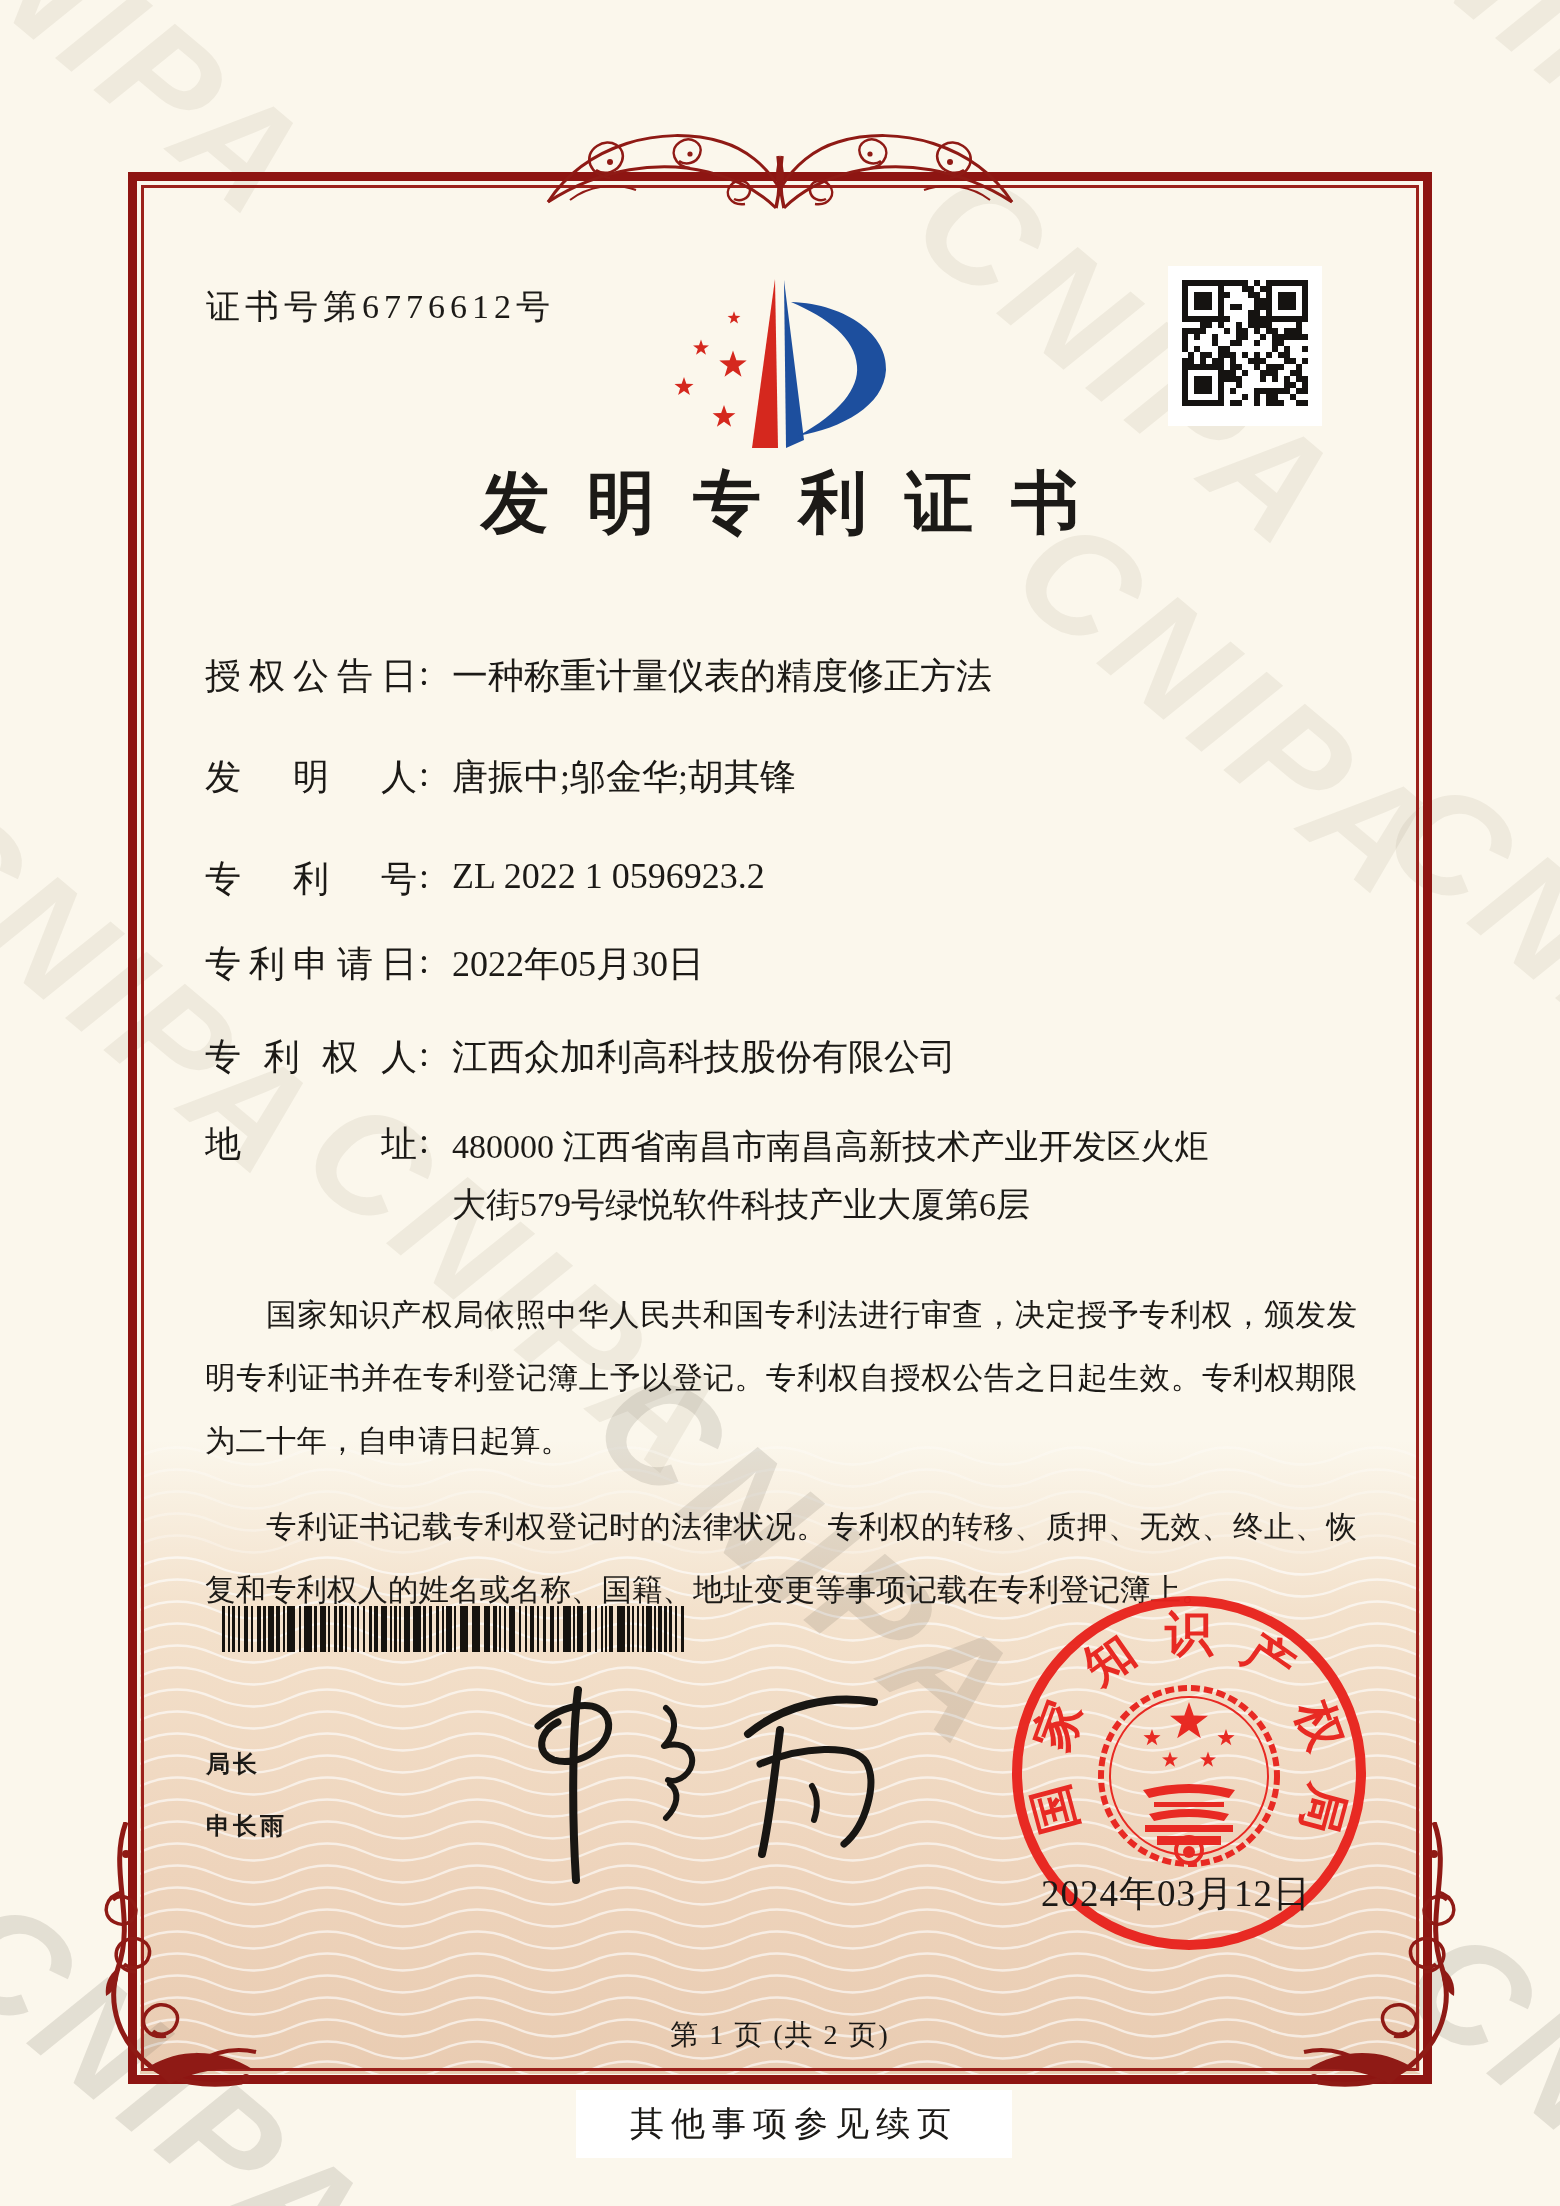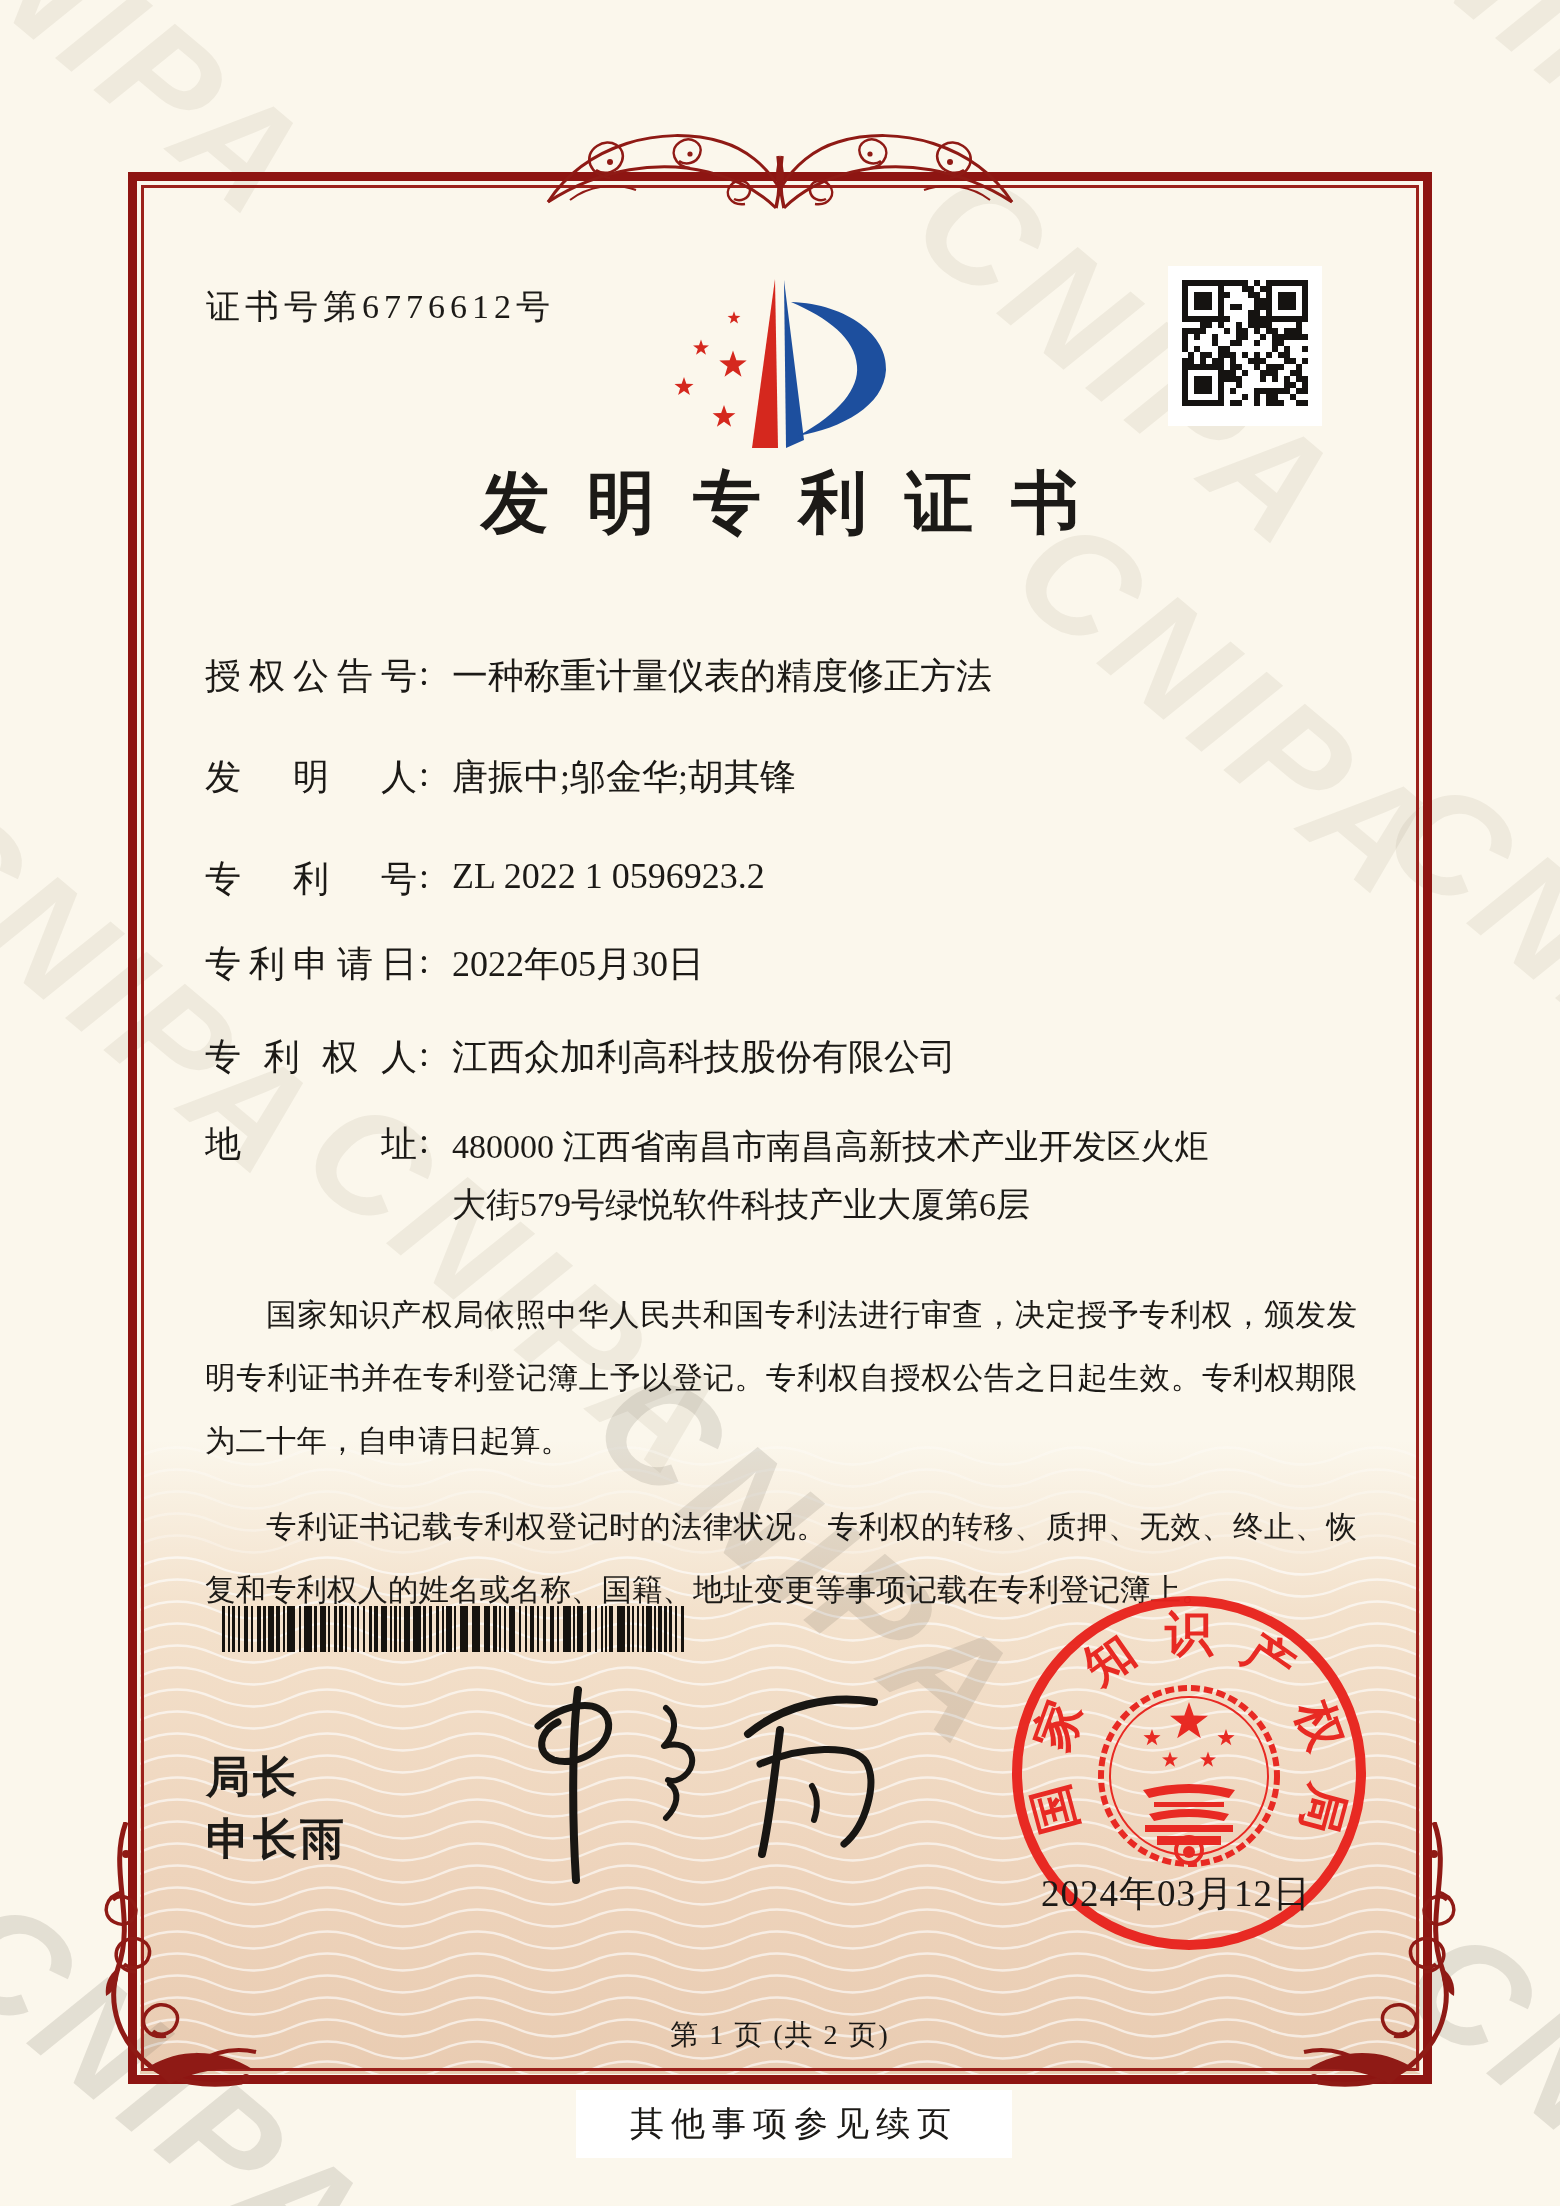--- a/index.html
+++ b/index.html
@@ -33,21 +33,21 @@
   .colon{display:inline-block;margin-left:2px;vertical-align:top;}
   .fvalue{display:inline-block;margin-left:14px;vertical-align:top;}
   .fvalue.addr{white-space:normal;width:788px;font-size:34px;line-height:1.72;margin-top:-2px;}
   .pair2{position:absolute;left:585px;top:0;}
   
   .para{position:absolute;left:205px;width:1152px;font-size:30.5px;line-height:63px;
     text-align:justify;text-indent:2em;}
   
   .barcode{position:absolute;left:220px;top:1606px;width:472px;height:46px;}
   .barcode i{position:absolute;top:0;bottom:0;background:#16130f;}
-  .signer{position:absolute;left:206px;font-size:44px;font-weight:700;
+  .signer{position:absolute;left:206px;font-size:24px;font-weight:700;
     font-family:Liberation Serif, serif;letter-spacing:3px;}
   .signature{position:absolute;left:430px;top:1668px;}
   
   .seal{position:absolute;left:1000px;top:1584px;opacity:.96;}
   
   .page-footer{position:absolute;left:0;top:2016px;width:100%;text-align:center;font-size:28px;letter-spacing:2px;}
   .cont-band{position:absolute;left:576px;top:2090px;width:436px;height:68px;background:#fff;
     text-align:center;line-height:68px;font-size:34px;letter-spacing:7px;}
 </style>
 </head>
@@ -427,21 +427,21 @@
         <i style="left:90px;top:120px"></i>
         <i style="left:96px;top:120px"></i>
         <i style="left:114px;top:120px"></i>
         <i style="left:120px;top:120px"></i>
       </div>
   </div>
 
   <div class="doc-title">发明专利证书</div>
 
   <div class="row" style="top:652px;">
-    <span class="flabel">授权公告号</span><span class="colon">:</span>
+    <span class="flabel">授权公告日</span><span class="colon">:</span>
     <span class="fvalue">一种称重计量仪表的精度修正方法</span>
   </div>
   <div class="row" style="top:753px;">
     <span class="flabel">发明人</span><span class="colon">:</span>
     <span class="fvalue">唐振中;邬金华;胡其锋</span>
   </div>
   <div class="row" style="top:846px;margin-top:9px;">
     <span class="flabel">专利号</span><span class="colon">:</span>
     <span class="fvalue">ZL 2022 1 0596923.2</span>
   </div>

